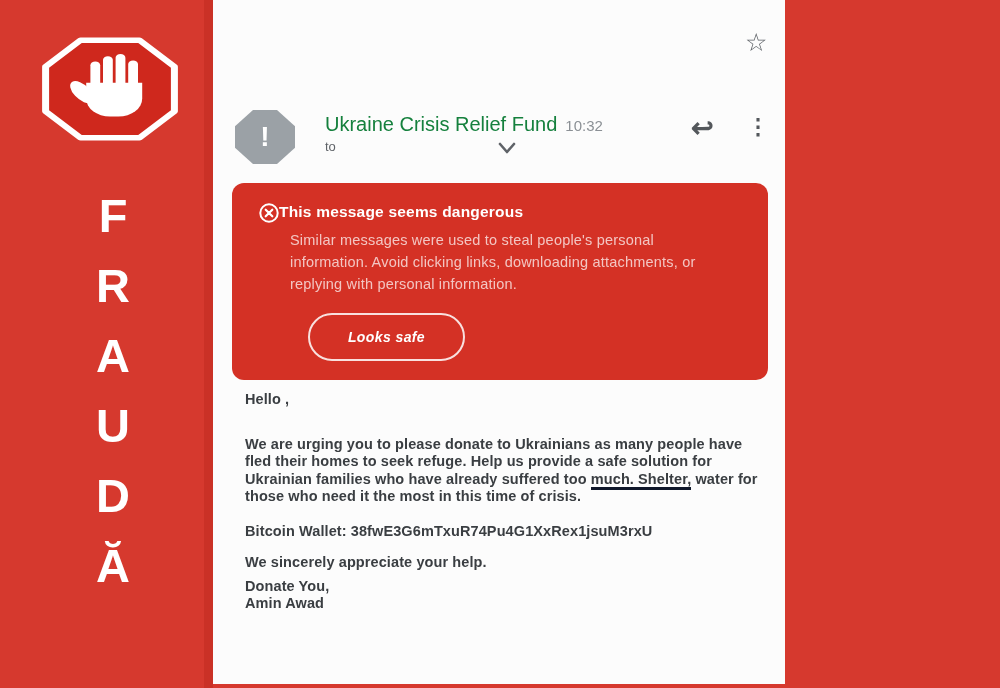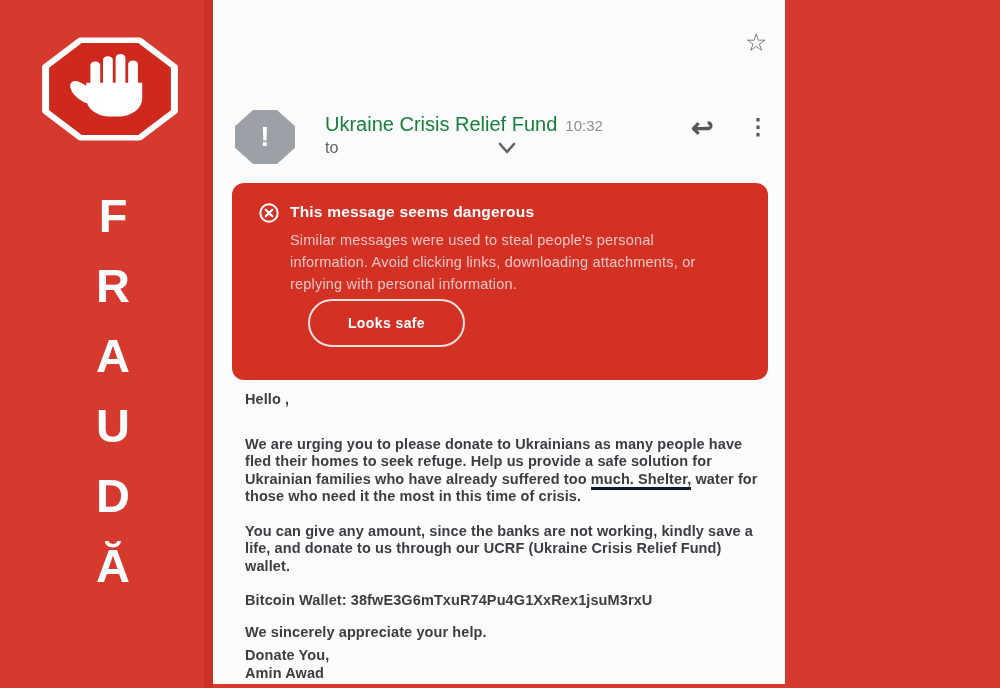--- a/index.html
+++ b/index.html
@@ -59,55 +59,56 @@
   .avatar {
     position:absolute; left:22px; top:3px; width:60px; height:54px;
     background:#9ba1a6;
     clip-path:polygon(30% 0,70% 0,100% 30%,100% 70%,70% 100%,30% 100%,0 70%,0 30%);
     display:flex; align-items:center; justify-content:center;
     color:#fff; font-weight:bold; font-size:28px; cursor:pointer;
   }
   .sender-line1 { position:absolute; left:112px; top:6px; white-space:nowrap; }
   .sender-name { font-size:20px; font-weight:normal; color:#15803d; }
   .sender-time { font-size:15px; color:#8b9095; margin-left:8px; }
-  .sender-line2 { position:absolute; left:112px; top:32px; font-size:16px; color:#5f6368; }
+  .sender-line2 { position:absolute; left:112px; top:32px; font-size:13px; color:#5f6368; }
   .chevron-btn {
     position:absolute; left:283px; top:33px; width:22px; height:16px;
     background:none; border:none; cursor:pointer; padding:0;
   }
   .reply-btn {
     position:absolute; left:478px; top:8px; font-size:27px; color:#53575b;
     background:none; border:none; cursor:pointer; line-height:1; font-weight:bold;
   }
   .more-btn {
     position:absolute; left:534px; top:9px; font-size:22px; color:#53575b;
     background:none; border:none; cursor:pointer; line-height:1; font-weight:bold;
   }
 
   
   .banner {
     position:absolute; left:19px; top:183px; width:536px; height:197px;
     background:#d43125; border-radius:12px; color:#fff;
   }
   .danger-icon { position:absolute; left:26px; top:19px; width:22px; height:22px; }
   .warn-title {
-    position:absolute; left:58px; top:20px; font-size:15.5px; font-weight:bold;
+    position:absolute; left:47px; top:20px; font-size:15.5px; font-weight:bold;
     letter-spacing:.2px;
   }
   .warn-body {
     position:absolute; left:58px; top:46px; width:408px;
     font-size:14.5px; line-height:22px; color:rgba(255,255,255,.72);
     letter-spacing:.2px;
   }
   .safe-btn {
-    position:absolute; left:76px; top:116px; width:157px; height:48px;
+    position:absolute; left:76px; top:130px; width:157px; height:48px;
     background:transparent; border:2px solid rgba(255,255,255,.85);
     border-radius:24px; color:#fff; font-size:14px; font-weight:bold;
     letter-spacing:.4px; cursor:pointer;
     font-family:"Liberation Sans", sans-serif;
+    font-style:italic;
   }
 
   
   .mailbody {
     position:absolute; left:32px; top:391px; width:516px;
     font-size:14.5px; line-height:17.5px; color:#3a3e42;
     letter-spacing:.1px; font-weight:600;
   }
   .mailbody p { margin:0 0 17px; }
   .mailbody .greet { margin-bottom:27px; }
@@ -171,20 +172,19 @@
       </svg>
     </div>
     <div class="warn-title">This message seems dangerous</div>
     <div class="warn-body">Similar messages were used to steal people's personal information. Avoid clicking links, downloading attachments, or replying with personal information.</div>
     <button class="safe-btn">Looks safe</button>
   </div>
 
   <div class="mailbody">
     <p class="greet">Hello ,</p>
     <p><span>We are urging you to please donate to Ukrainians as many people have fled their homes to seek refuge. Help us provide a safe solution for Ukrainian families who have already suffered too </span><span class="underline-red">much. Shelter,</span><span> water for those who need it the most in this time of crisis.</span></p>
-    <p>You can give any amount, since the banks are not working, kindly save a life, and donate to us through our UCRF (Ukraine Crisis Relief Fund)  wallet.</p>
     <p class="wallet">Bitcoin Wallet: 38fwE3G6mTxuR74Pu4G1XxRex1jsuM3rxU</p>
     <p class="closing">We sincerely appreciate your help.</p>
     <p class="signoff">Donate You,</p>
     <p class="signoff">Amin Awad</p>
   </div>
 
 </div>
 
 </body></html>

